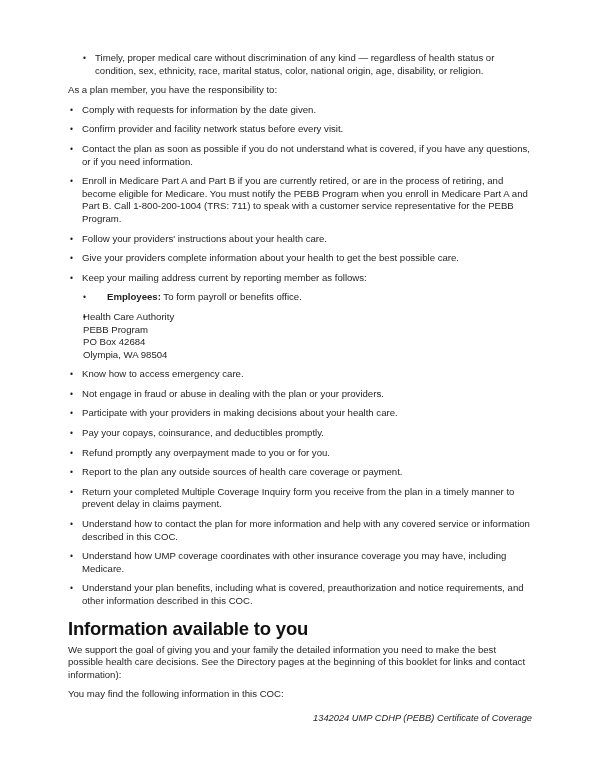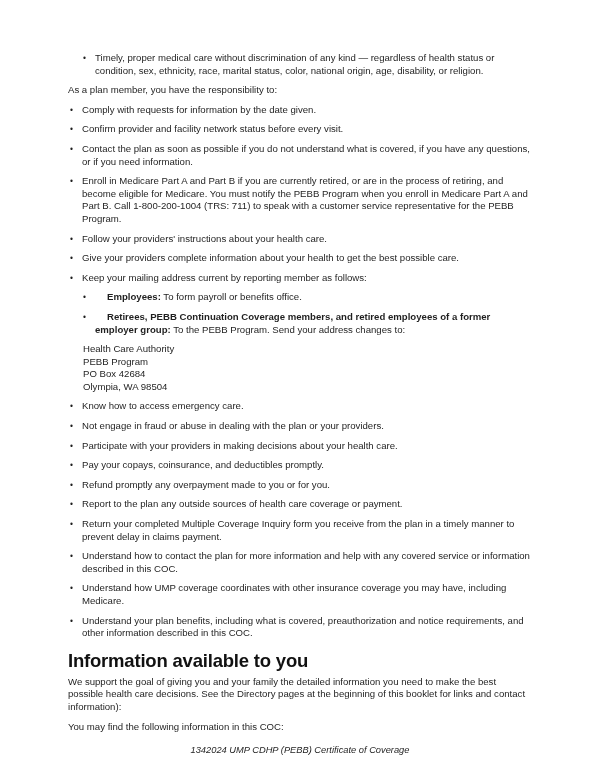--- a/index.html
+++ b/index.html
@@ -28,21 +28,21 @@
   h1.section-heading {
     font-size: 18.5px;
     line-height: 22px;
     font-weight: bold;
     color: #111111;
     margin: 10px 0 4px 0;
     letter-spacing: -0.2px;
   }
   .footer {
     display: flex;
-    justify-content: center;
+    justify-content: flex-end;
     align-items: baseline;
     font-style: italic;
     font-size: 9.3px;
     margin-top: 11px;
     color: #1f1f1f;
   }
 </style>
 </head>
 <body>
 
@@ -55,21 +55,21 @@
   <div>
     <div class="li l1"><span class="marker">•</span><span class="txt">Comply with requests for information by the date given.</span></div>
     <div class="li l1"><span class="marker">•</span><span class="txt">Confirm provider and facility network status before every visit.</span></div>
     <div class="li l1"><span class="marker">•</span><span class="txt">Contact the plan as soon as possible if you do not understand what is covered, if you have any questions, or if you need information.</span></div>
     <div class="li l1"><span class="marker">•</span><span class="txt">Enroll in Medicare Part A and Part B if you are currently retired, or are in the process of retiring, and become eligible for Medicare. You must notify the PEBB Program when you enroll in Medicare Part A and Part B. Call 1-800-200-1004 (TRS: 711) to speak with a customer service representative for the PEBB Program.</span></div>
     <div class="li l1"><span class="marker">•</span><span class="txt">Follow your providers' instructions about your health care.</span></div>
     <div class="li l1"><span class="marker">•</span><span class="txt">Give your providers complete information about your health to get the best possible care.</span></div>
 
     <div class="li l1"><span class="marker">•</span><span class="txt">Keep your mailing address current by reporting member as follows:</span></div>
     <div class="li l2"><span class="marker">•</span><span class="txt"><b>Employees:</b><span> To form payroll or benefits office.</span></span></div>
-    <div class="li l2"><span class="marker">•</span><span class="txt"><b>Retirees, PEBB Continuation Coverage members, and retired employees of a former employer group:</b><span> To the PEBB Program. Send your address changes to:</span></span></div>
+    <div class="li l2"><span class="marker">•</span></div>
     <div class="address">
       <div>Health Care Authority</div>
       <div>PEBB Program</div>
       <div>PO Box 42684</div>
       <div>Olympia, WA 98504</div>
     </div>
 
     <div class="li l1"><span class="marker">•</span><span class="txt">Know how to access emergency care.</span></div>
     <div class="li l1"><span class="marker">•</span><span class="txt">Not engage in fraud or abuse in dealing with the plan or your providers.</span></div>
     <div class="li l1"><span class="marker">•</span><span class="txt">Participate with your providers in making decisions about your health care.</span></div>

